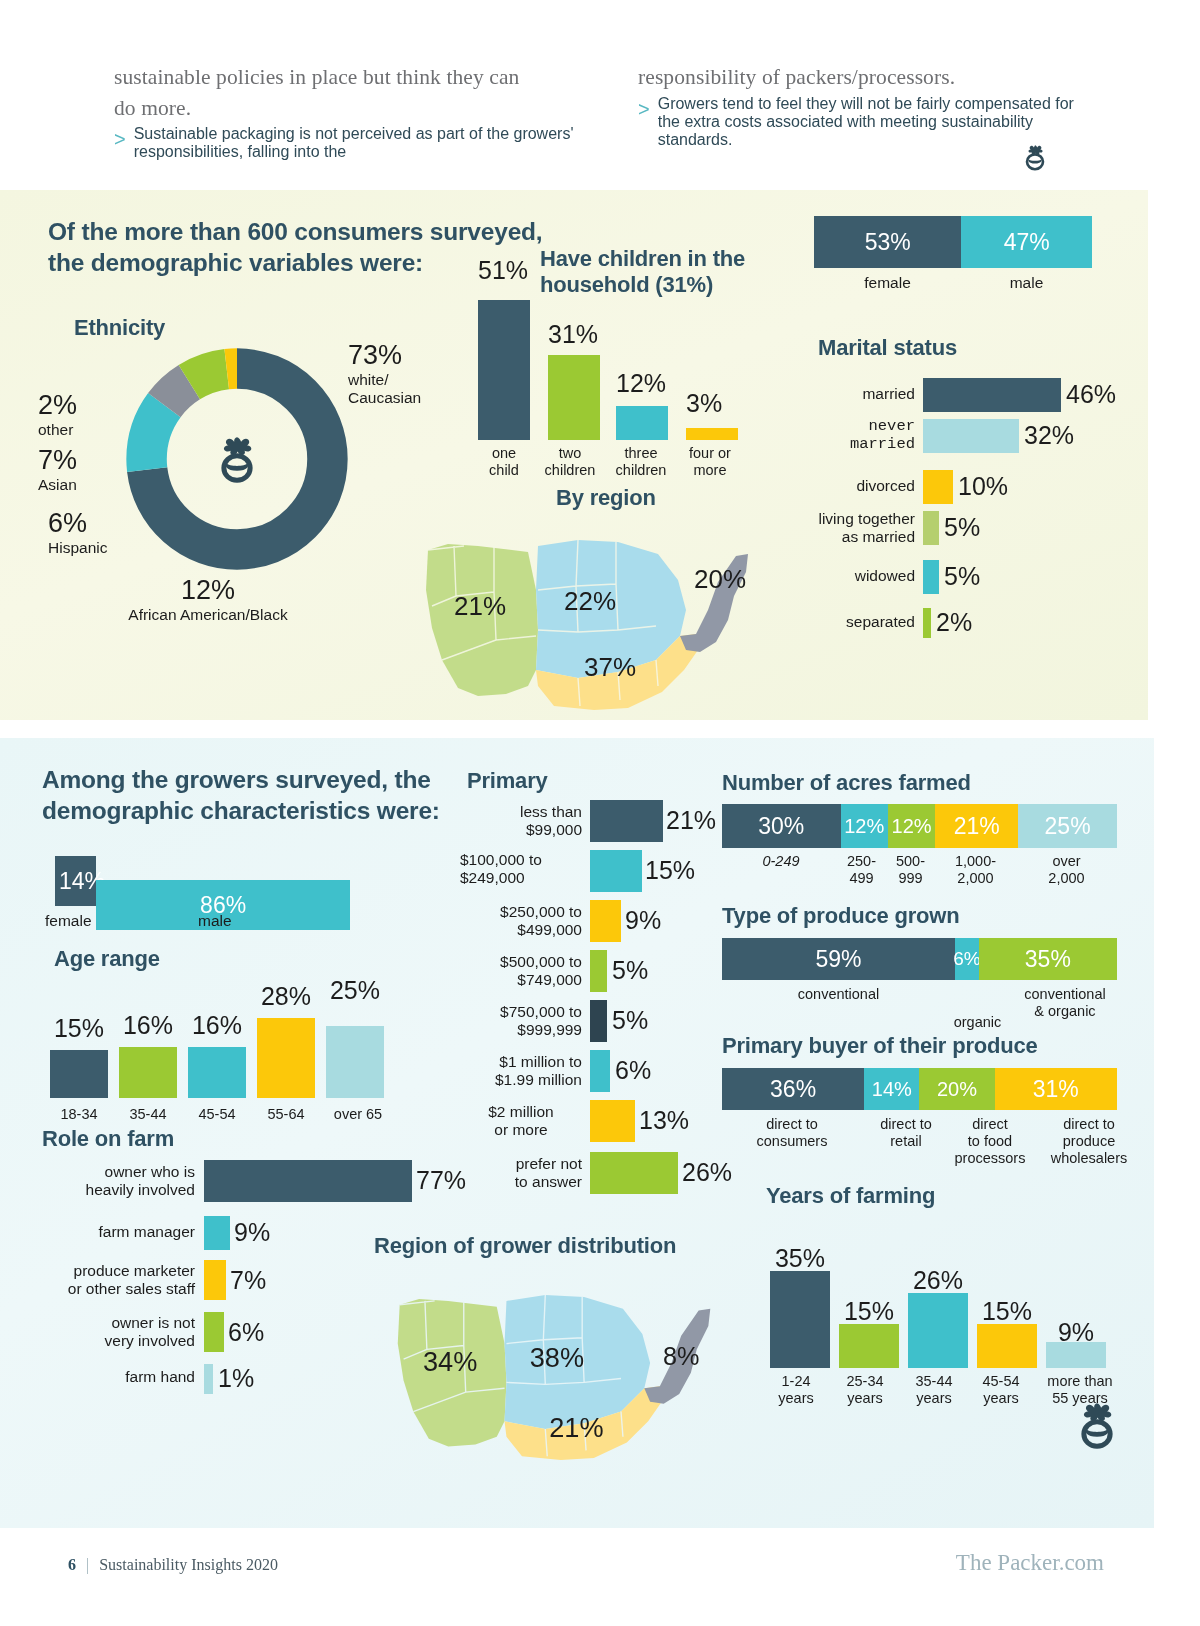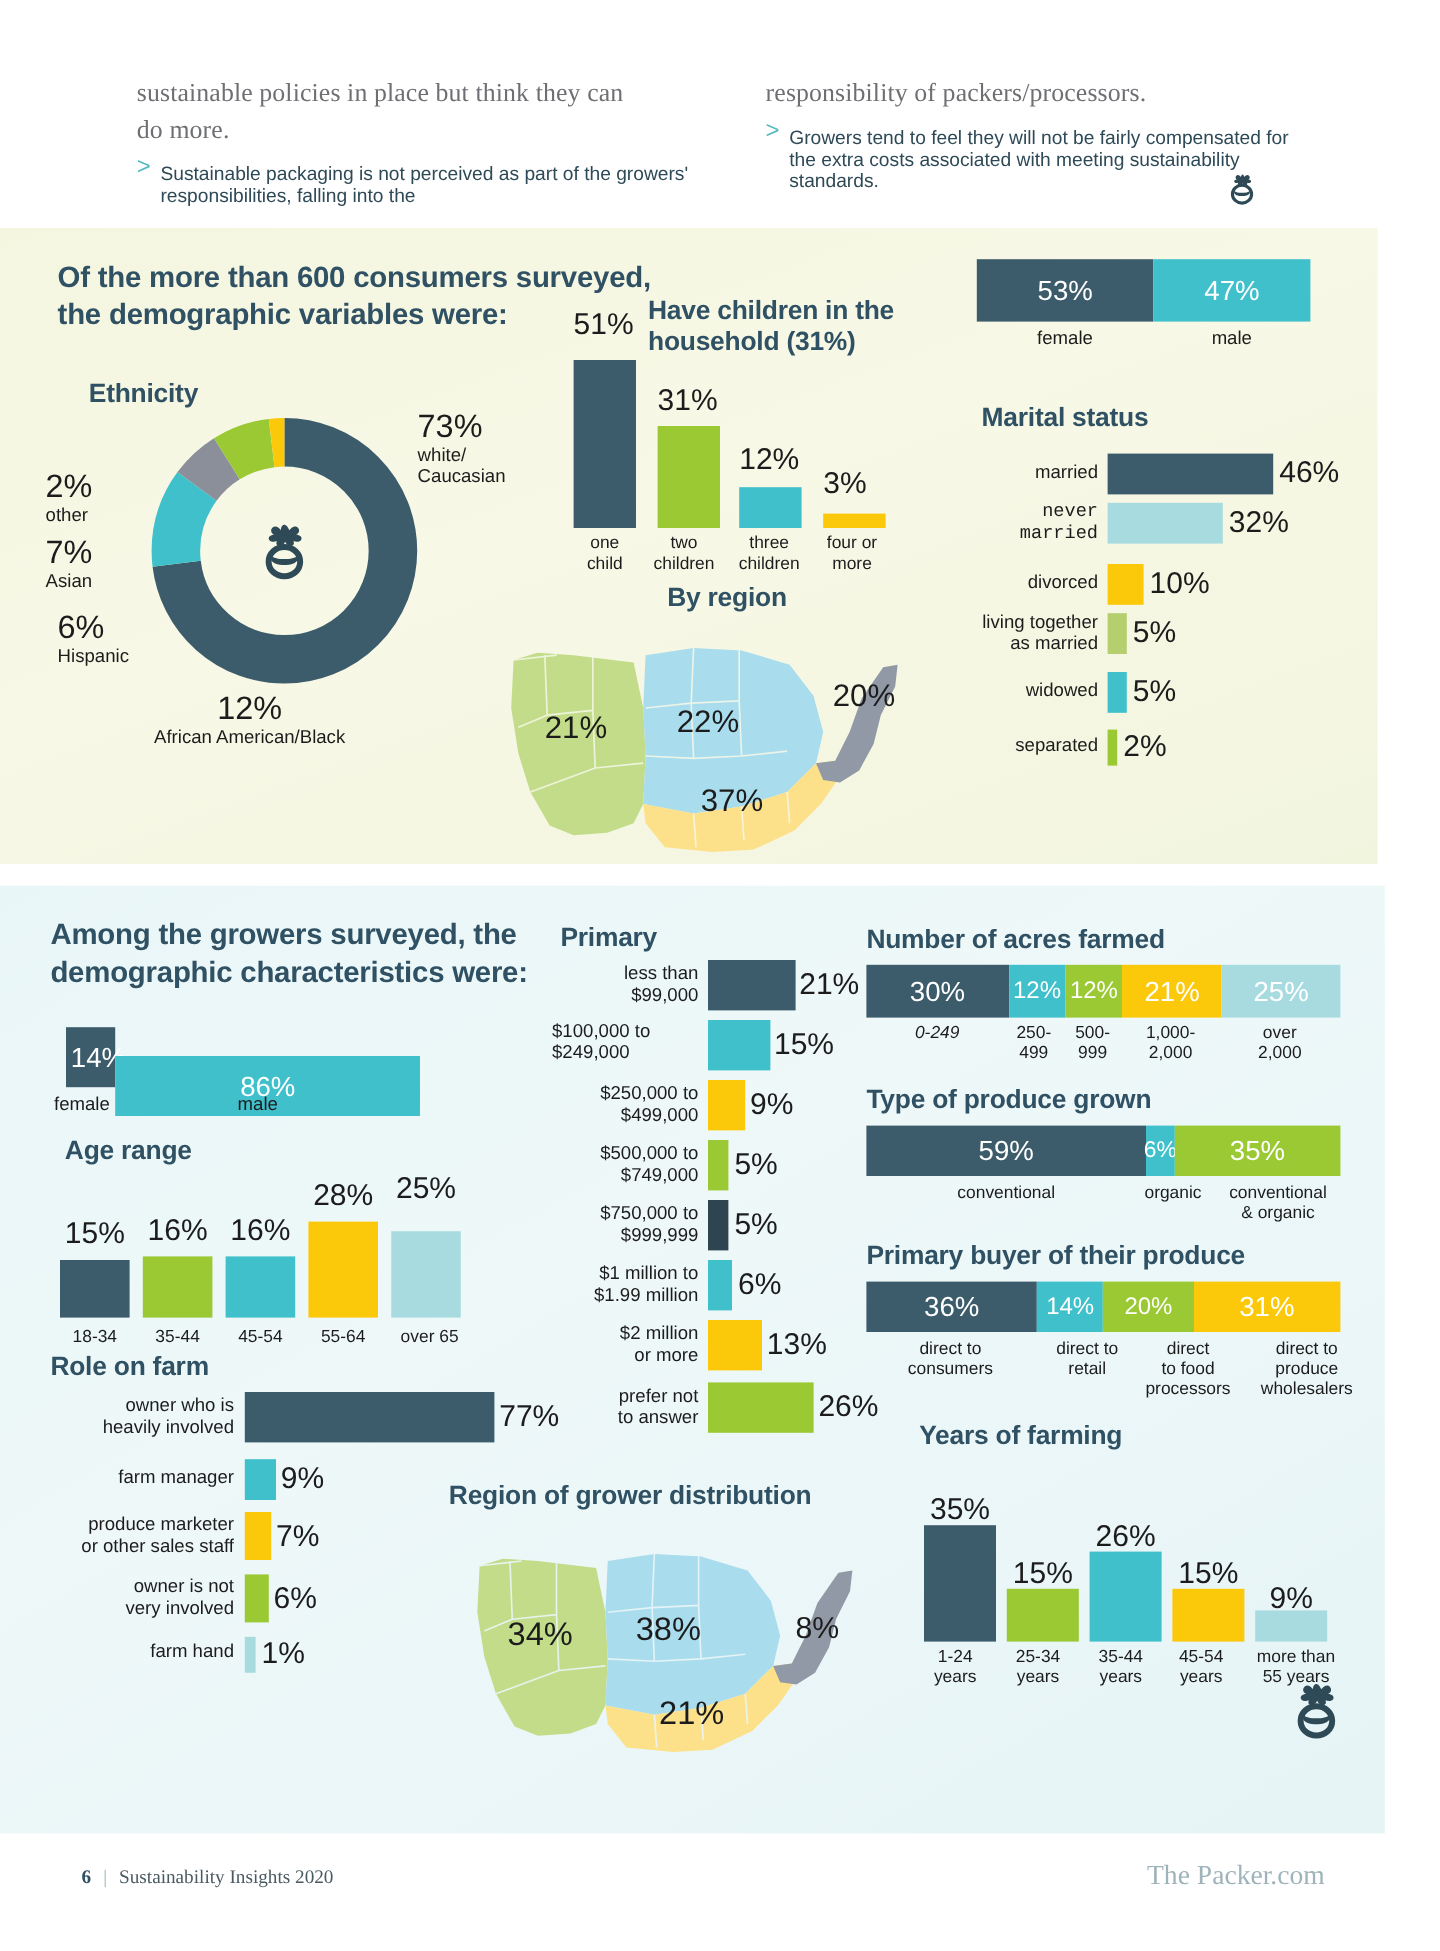--- a/index.html
+++ b/index.html
@@ -19,21 +19,21 @@
     display: flex; gap: 64px;
   }
   .intro-col { width: 460px; }
   .intro p, .intro li {
     font-family: "Liberation Serif", serif;
     font-size: 21.5px; line-height: 1.42; color: #6e6f72;
     letter-spacing: .1px;
   }
   .intro .bul { display: flex; gap: 8px; margin-top: 2px; }
   .intro .chev { color: #58b8c2; font-size: 20px; line-height: 1.45; flex: 0 0 auto;}
-  .intro .bul-txt { flex: 1 1 auto; margin-top: 12px; }
+  .intro .bul-txt { flex: 1 1 auto; }
   .tomato-top {
     position: absolute; right: 148px; top: 140px; width: 34px; height: 34px;
   }
 
   
   .panel-consumer {
     position: absolute; left: 0; top: 190px; width: 1148px; height: 530px;
     background: linear-gradient(160deg,#f4f6e0 0%, #f7f8e6 45%, #f2f5de 100%);
   }
   .panel-growers {
@@ -402,21 +402,21 @@
     </div>
     <div class="abs" style="left:0; top:250px; width:290px; height:42px;">
       <div class="abs lbl" style="left:0; top:3px; width:122px; text-align:right;">
         <div>$1 million to</div>
         <div>$1.99 million</div>
       </div>
       <div class="abs" style="left:130px; top:0; width:20px; height:42px; background:#3fc0cb;"></div>
       <div class="abs num" style="left:155px; top:6px;">6%</div>
     </div>
     <div class="abs" style="left:0; top:300px; width:290px; height:42px;">
-      <div class="abs lbl" style="left:0; top:3px; width:122px; text-align:right;">
+      <div class="abs lbl" style="left:0; top:3px; width:122px; text-align:center;">
         <div>$2 million</div>
         <div>or more</div>
       </div>
       <div class="abs" style="left:130px; top:0; width:45px; height:42px; background:#fcc80a;"></div>
       <div class="abs num" style="left:179px; top:6px;">13%</div>
     </div>
     <div class="abs" style="left:0; top:352px; width:290px; height:42px;">
       <div class="abs lbl" style="left:0; top:3px; width:122px; text-align:right;">
         <div>prefer not</div>
         <div>to answer</div>
@@ -476,21 +476,21 @@
   </div>
 
   <div class="abs h-sec" style="left:722px; top:165px;">Type of produce grown</div>
   <div class="stack" style="left:722px; top:200px; width:395px; height:42px;">
     <div style="width:59%; background:#3c5c6c;" class="wlbl">59%</div>
     <div style="width:6%; background:#3fc0cb; font-size:19px;" class="wlbl">6%</div>
     <div style="width:35%; background:#9bc933;" class="wlbl">35%</div>
   </div>
   <div class="abs" style="left:722px; top:248px; width:395px;">
     <div class="abs lbl-sm" style="left:0; width:233px; text-align:center;">conventional</div>
-    <div class="abs lbl-sm" style="left:219px; width:73px; text-align:center;">organic</div>
+    <div class="abs lbl-sm" style="left:219px; width:73px; text-align:center;margin-top:28px;">organic</div>
     <div class="abs lbl-sm" style="left:288px; width:110px; text-align:center;">
       <div>conventional</div>
       <div>&amp; organic</div>
     </div>
   </div>
 
   <div class="abs h-sec" style="left:722px; top:295px;">Primary buyer of their produce</div>
   <div class="stack" style="left:722px; top:330px; width:395px; height:42px;">
     <div style="width:36%; background:#3c5c6c;" class="wlbl">36%</div>
     <div style="width:14%; background:#3fc0cb; font-size:20px;" class="wlbl">14%</div>

